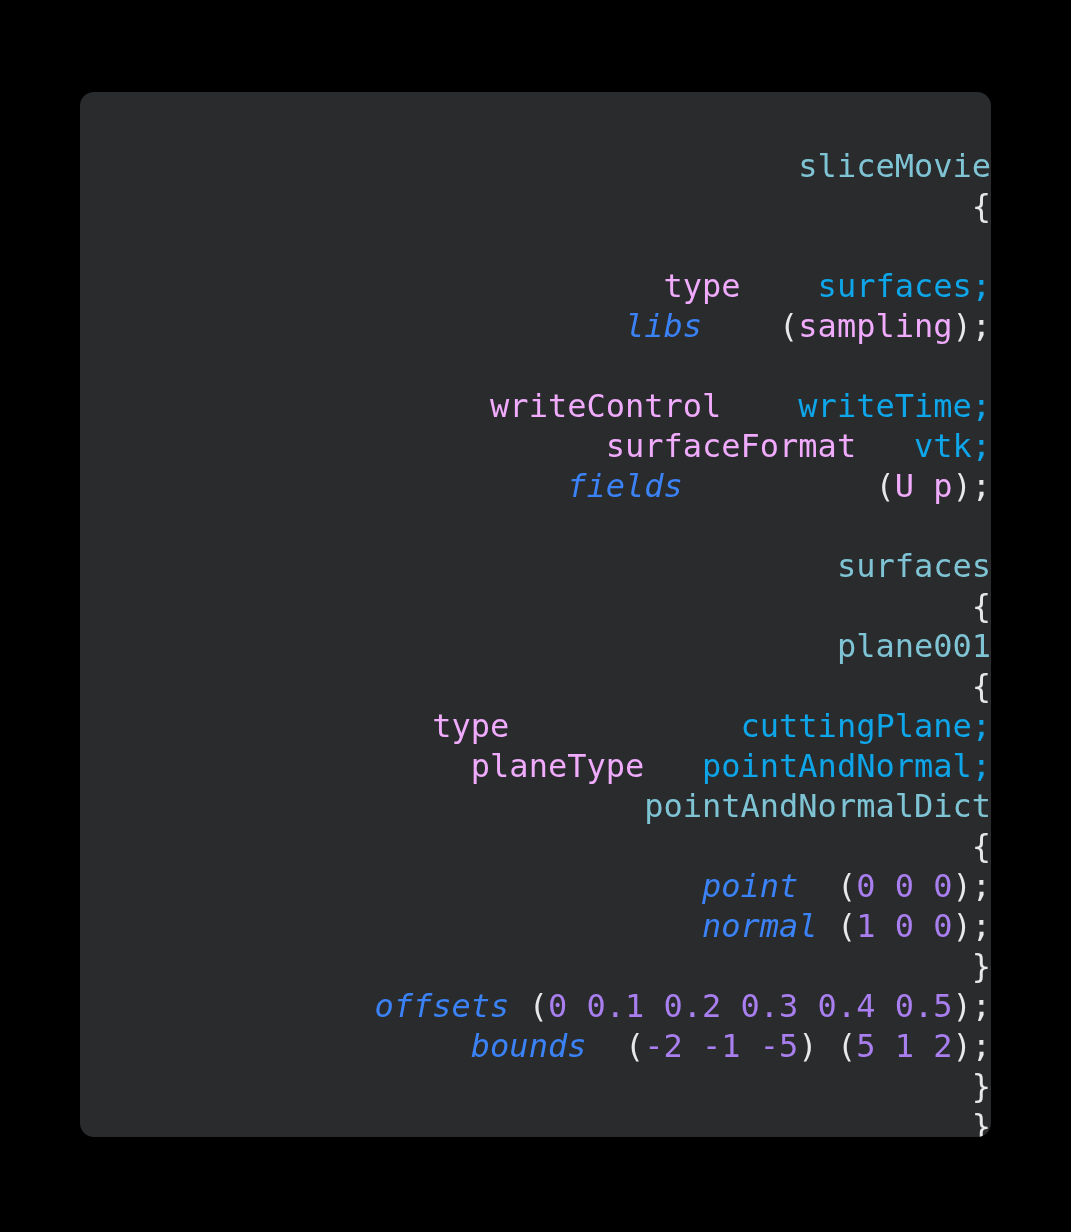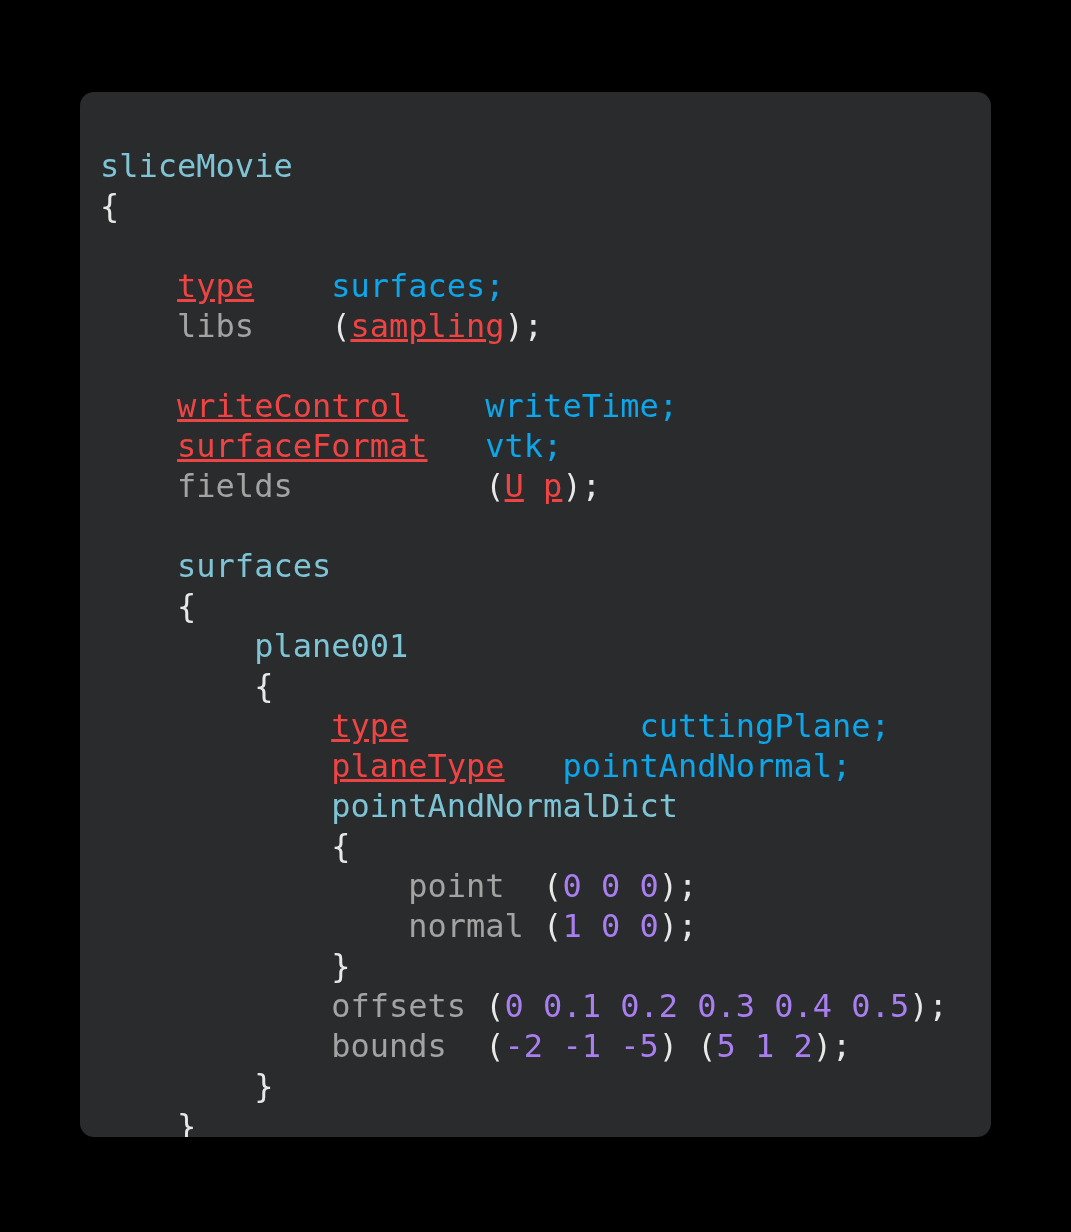--- a/index.html
+++ b/index.html
@@ -18,37 +18,38 @@
     position: absolute;
     left: 80px;
     top: 92px;
     width: 911px;
     height: 1045px;
     background: #292b2d;
     border-radius: 14px;
     box-sizing: border-box;
     padding: 22px 0 0 0;
     overflow: hidden;
+    text-align: right;
   }
   #code-body {
     font-family: "DejaVu Sans Mono", "Liberation Mono", monospace;
     font-size: 32px;
     line-height: 40px;
     letter-spacing: 0px;
     white-space: pre;
     color: #e8e8e8;
     padding-left: 20px;
   }
   .ln {
     display: block;
     height: 40px;
     white-space: pre;
   }
-  .tk-key      { color: #ef4444; text-decoration: underline; }
-  .tk-keyalt   { color: #a3a3a3; }
+  .tk-key      { color: #f0abfc; }
+  .tk-keyalt   { color: #3b82f6; font-style: italic; }
   .tk-dict     { color: #7fc4d4; }
   .tk-value    { color: #0ea5e9; }
   .tk-num      { color: #a97ff0; }
   .tk-punct    { color: #e8e8e8; }
   .tk-plain    { color: #e8e8e8; }
   .tk-blank    { color: transparent; }
 </style>
 </head>
 <body>
 

